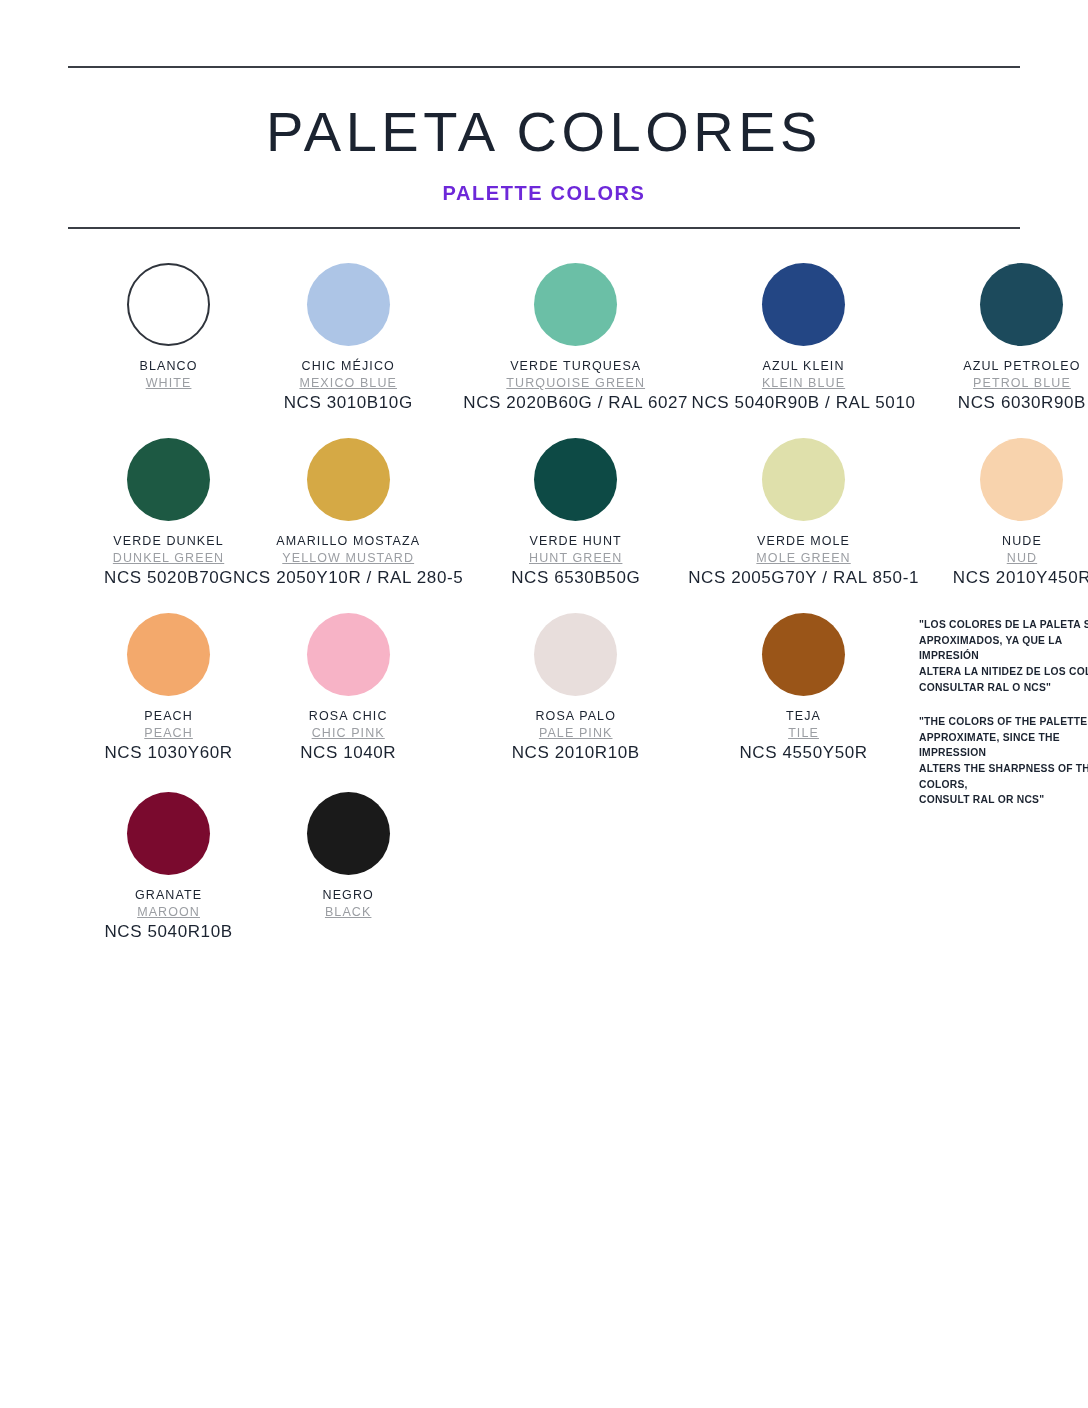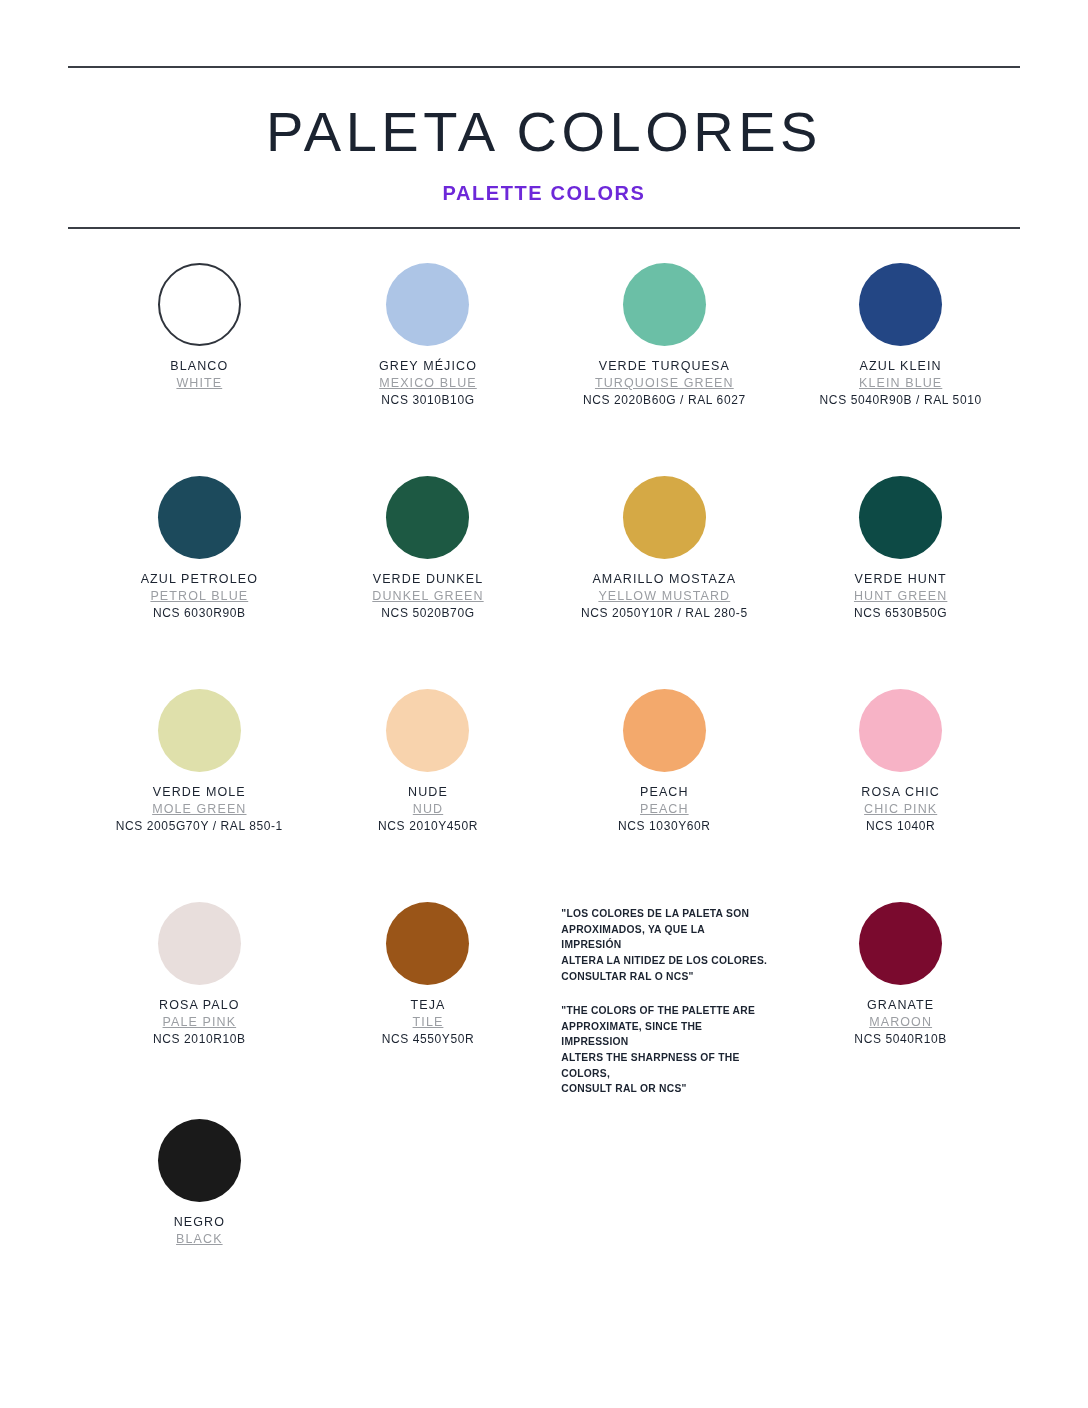--- a/index.html
+++ b/index.html
@@ -50,25 +50,24 @@
     font-size: 20px;
     font-weight: bold;
     letter-spacing: 1.6px;
     color: #6d28d9;
   }
 
   
   .grid {
     margin-top: 34px;
     display: grid;
-    grid-template-columns: repeat(4, 1fr);
+    grid-template-columns: repeat(5, 1fr);
     row-gap: 0;
     column-gap: 0;
     padding: 0 24px 0 36px;
-    gap: 38px;
   }
   .cell {
     display: flex;
     flex-direction: column;
     align-items: center;
     height: 175px;
   }
 
   .swatch {
     width: 83px;
@@ -95,21 +94,21 @@
     white-space: nowrap;
   }
   .name-en {
     font-size: 12.5px;
     letter-spacing: 1.1px;
     color: #9b9ea3;
     white-space: nowrap;
     text-decoration: underline;
   }
   .code {
-    font-size: 12px;
+    font-size: 17px;
     letter-spacing: 0.6px;
     color: #1b2330;
     white-space: nowrap;
   }
 
   
   .note-cell {
     display: flex;
     flex-direction: column;
     align-items: flex-start;
@@ -153,21 +152,21 @@
       <div class="swatch outlined"></div>
       <div class="labels">
         <div class="name-es">BLANCO</div>
         <div class="name-en">WHITE</div>
         <div class="code"></div>
       </div>
     </div>
     <div class="cell">
       <div class="swatch" style="background: rgb(173, 197, 230);"></div>
       <div class="labels">
-        <div class="name-es">GREY MÉJICO</div>
+        <div class="name-es">CHIC MÉJICO</div>
         <div class="name-en">MEXICO BLUE</div>
         <div class="code">NCS 3010B10G</div>
       </div>
     </div>
     <div class="cell">
       <div class="swatch" style="background: rgb(107, 191, 166);"></div>
       <div class="labels">
         <div class="name-es">VERDE TURQUESA</div>
         <div class="name-en">TURQUOISE GREEN</div>
         <div class="code">NCS 2020B60G / RAL 6027</div>

